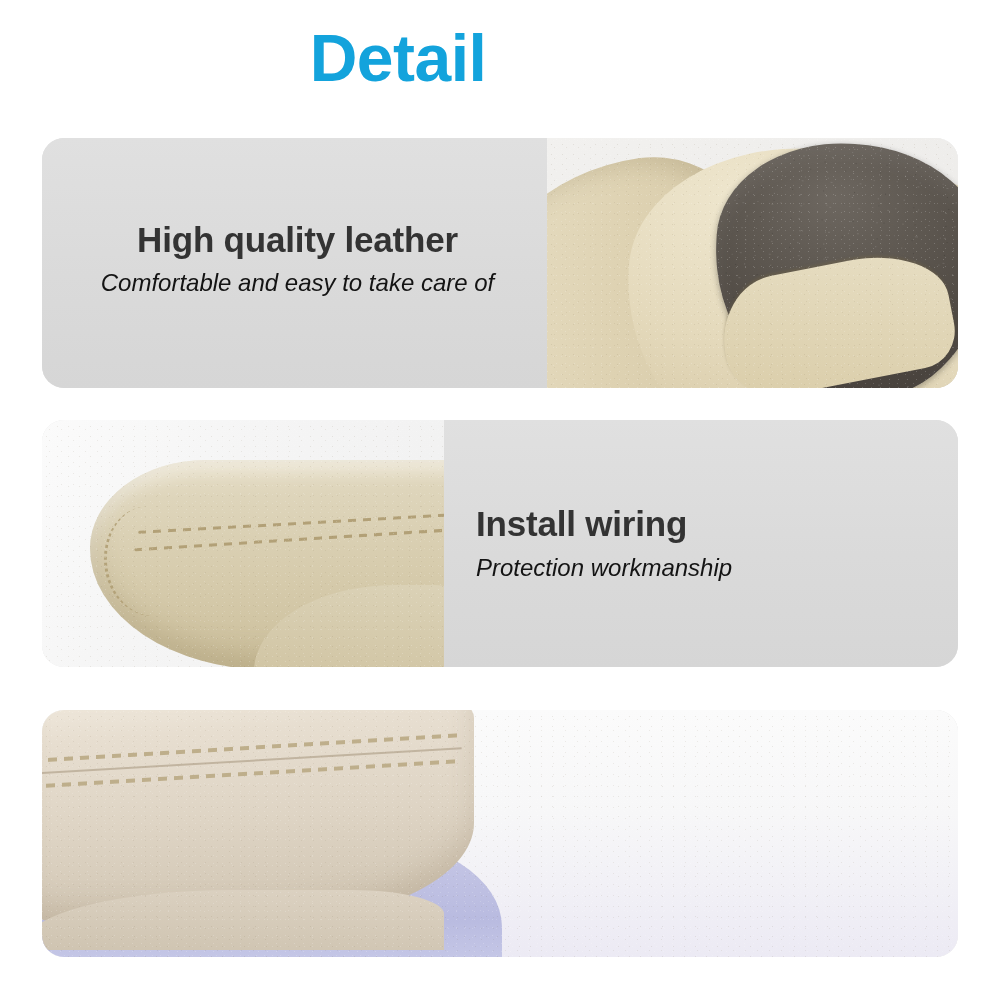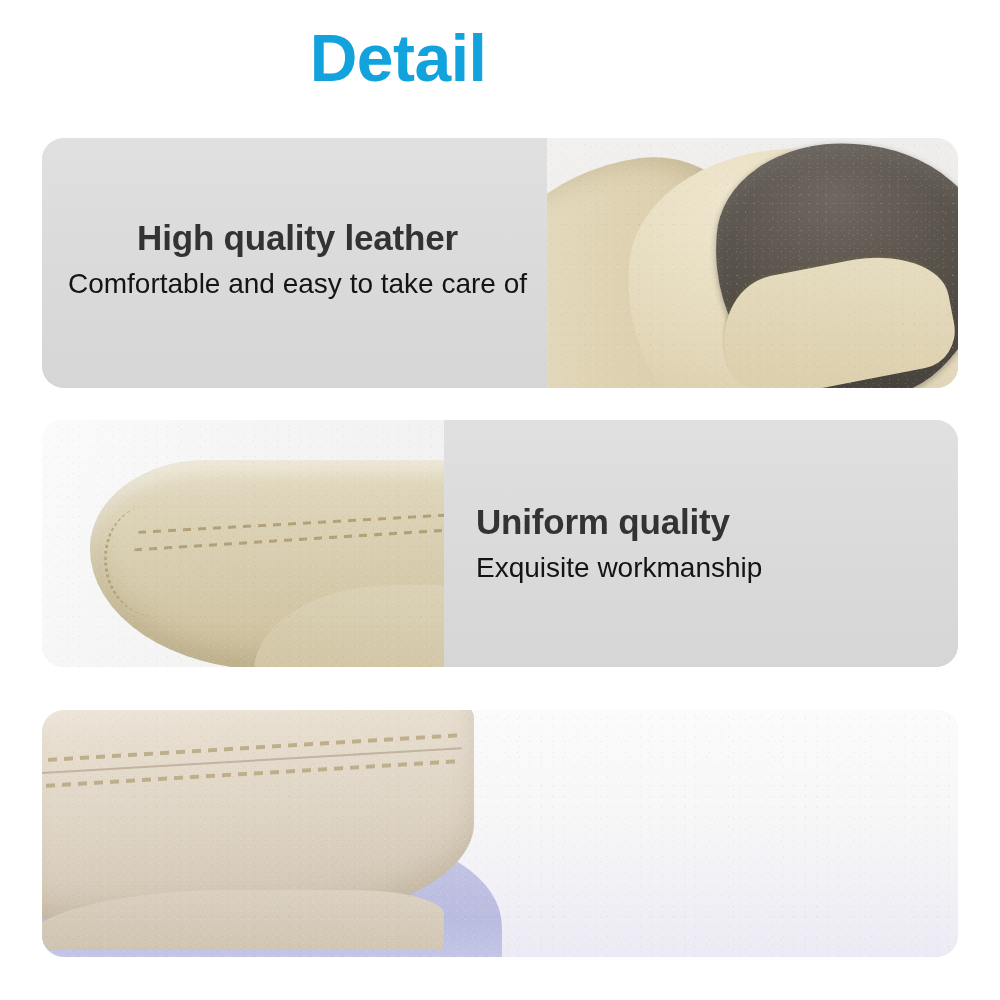--- a/index.html
+++ b/index.html
@@ -57,26 +57,27 @@
   .card-heading {
     font-size: 35px;
     font-weight: bold;
     color: #333333;
     line-height: 1.15;
     letter-spacing: -0.2px;
     margin: 0;
     white-space: nowrap;
   }
   .card-sub {
-    font-size: 28px;
+    font-size: 24px;
     font-weight: normal;
     color: #141414;
     line-height: 1.2;
     margin: 9px 0 0 0;
     white-space: nowrap;
+    font-style: italic;
   }
 
   
   .photo-pane {
     position: relative;
     flex: 1 1 auto;
     overflow: hidden;
     background: #f4f4f4;
   }
 
@@ -278,22 +279,22 @@
     <div class="c2-bg"></div>
     <div class="c2-pad"></div>
     <div class="c2-tail"></div>
     <div class="c2-stitch-curve"></div>
     <div class="c2-stitch-a"></div>
     <div class="c2-stitch-b"></div>
     <div class="grain"></div>
   </div>
 
   <div class="text-pane">
-    <h2 class="card-heading">Uniform quality</h2>
-    <p class="card-sub">Exquisite workmanship</p>
+    <h2 class="card-heading">Install wiring</h2>
+    <p class="card-sub">Protection workmanship</p>
   </div>
 </section>
 
 <section class="card" id="card-3">
 
 
   <div class="photo-pane">
     <div class="c3-bg"></div>
     <div class="c3-lavender"></div>
     <div class="c3-leather"></div>

